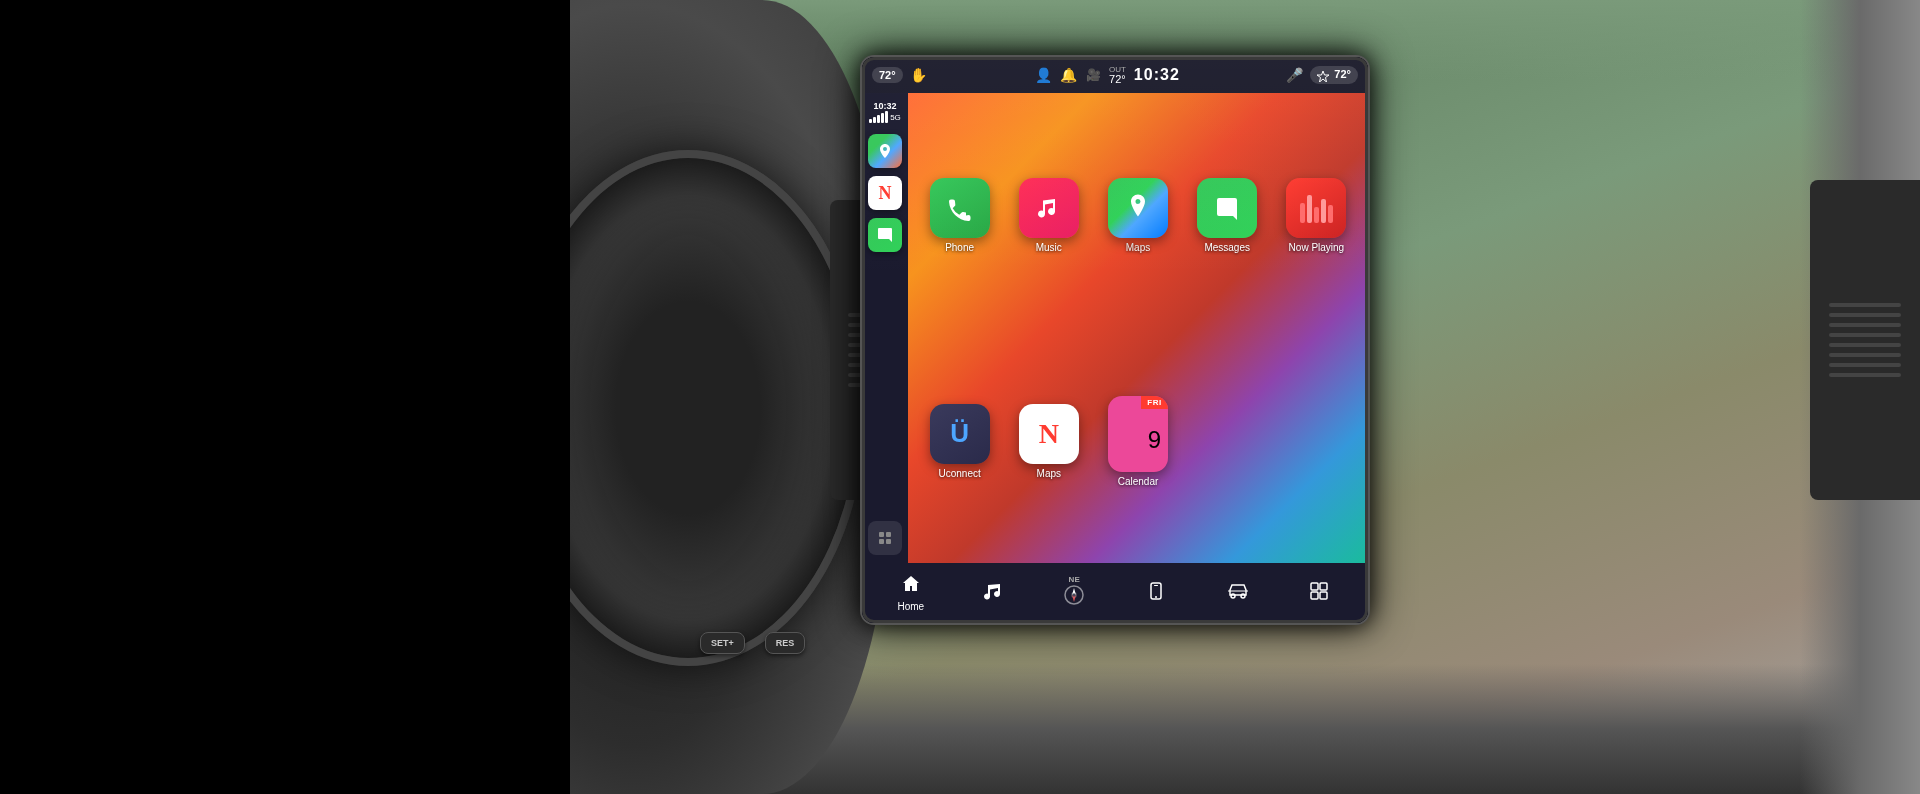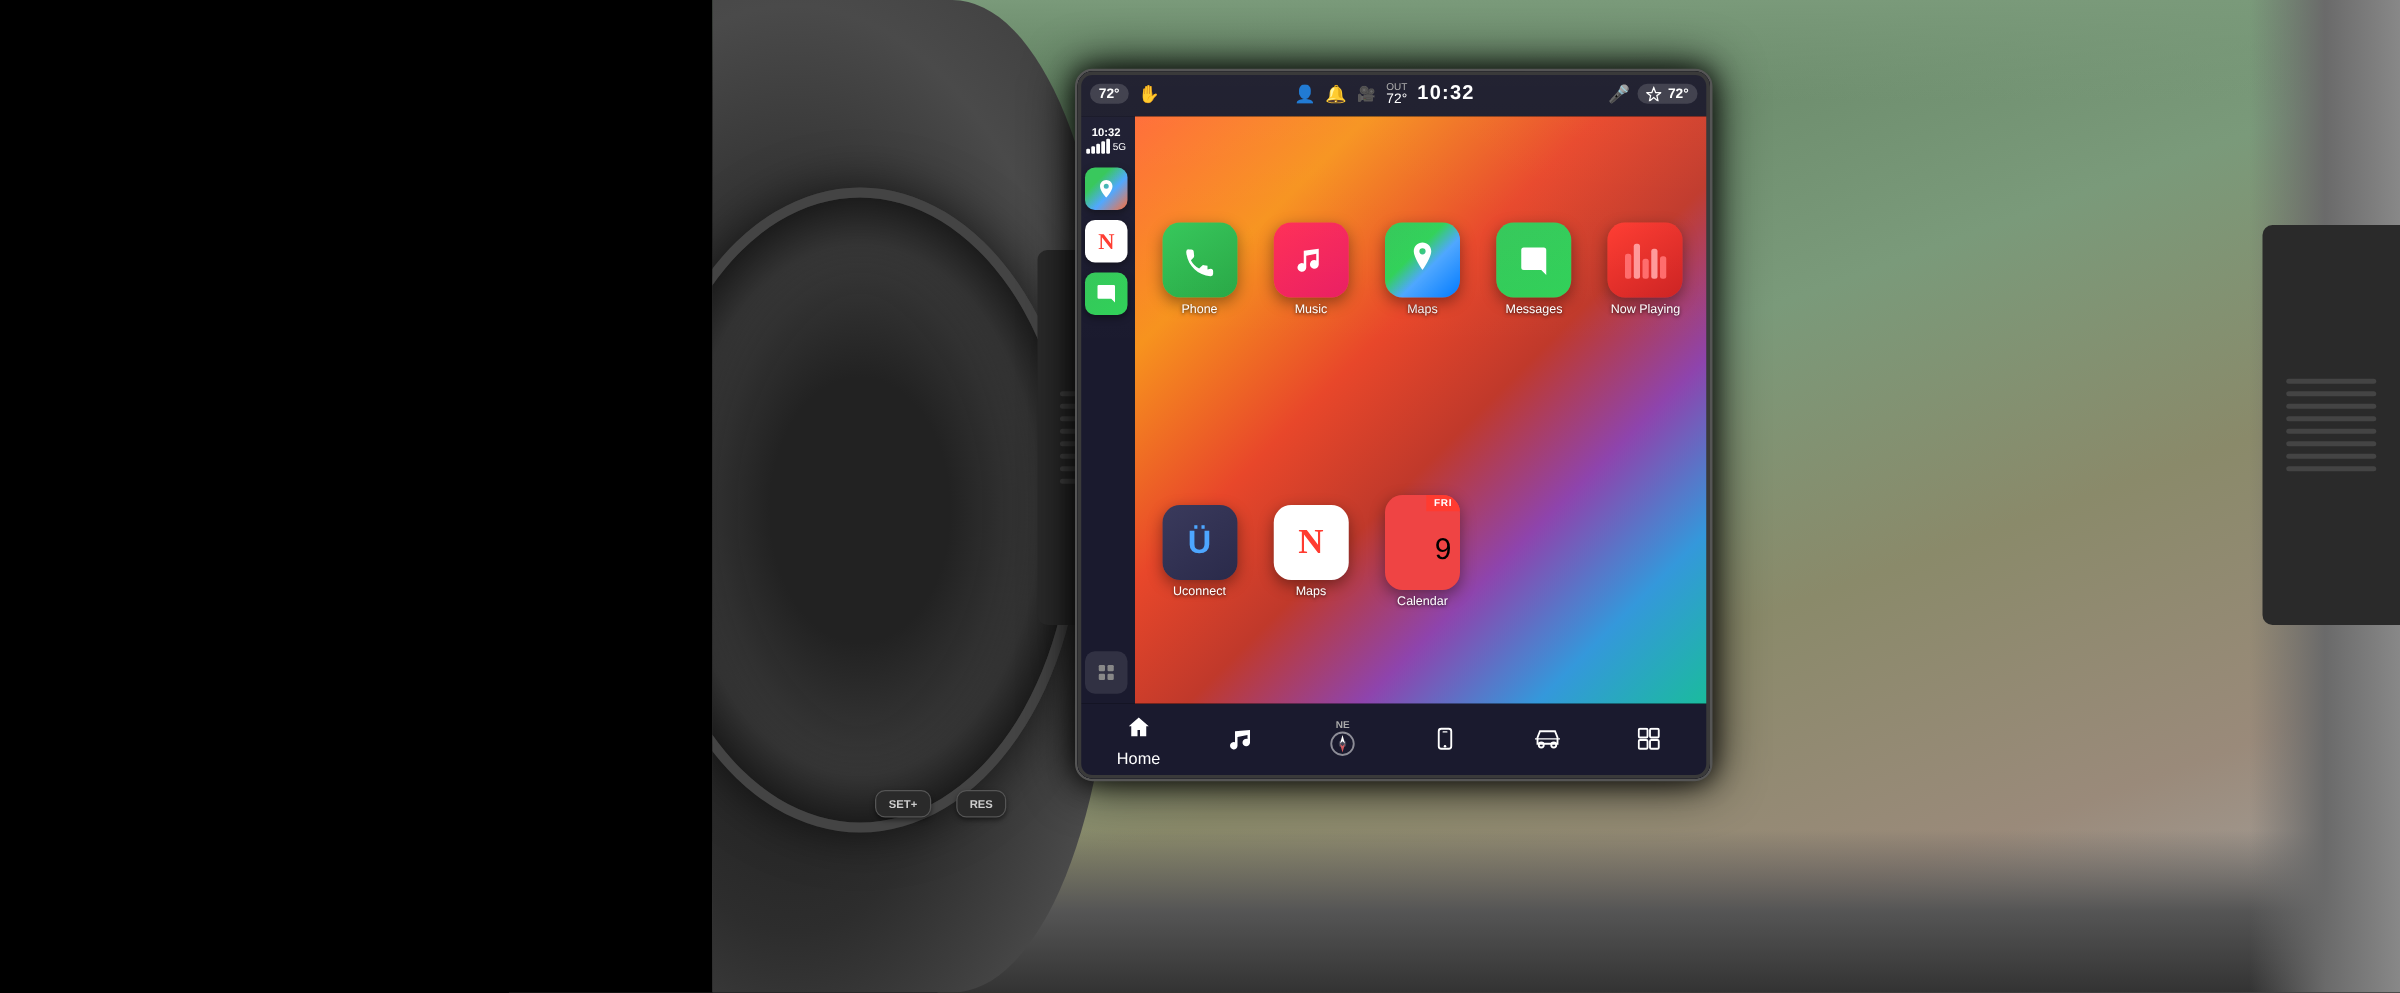--- a/index.html
+++ b/index.html
@@ -304,35 +304,35 @@
       cursor: pointer;
       flex: 1;
     }
 
     .nav-icon {
       font-size: 18px;
       color: #fff;
     }
 
     .nav-label {
-      font-size: 13px;
+      font-size: 10px;
       color: #fff;
       font-weight: 500;
     }
 
     .nav-active .nav-icon, .nav-active .nav-label {
       color: #fff;
     }
     
     
     .calendar-inner {
       width: 60px;
       height: 76px;
       border-radius: 14px;
-      background: #ef4444;
+      background: #ec4899;
       display: flex;
       flex-direction: column;
       overflow: hidden;
       box-shadow: 0 4px 12px rgba(0,0,0,0.4);
       padding-left: 33px;
     }
     .cal-header {
       background: #ff3b30;
       color: #fff;
       font-size: 8px;

